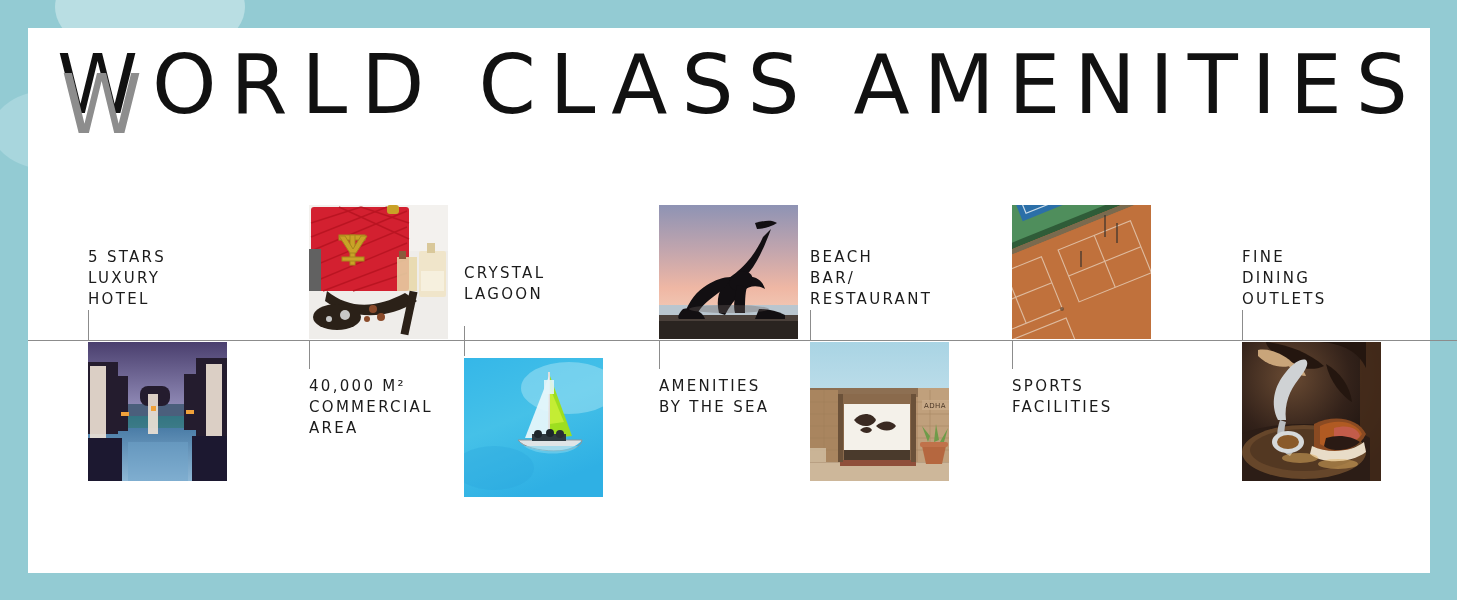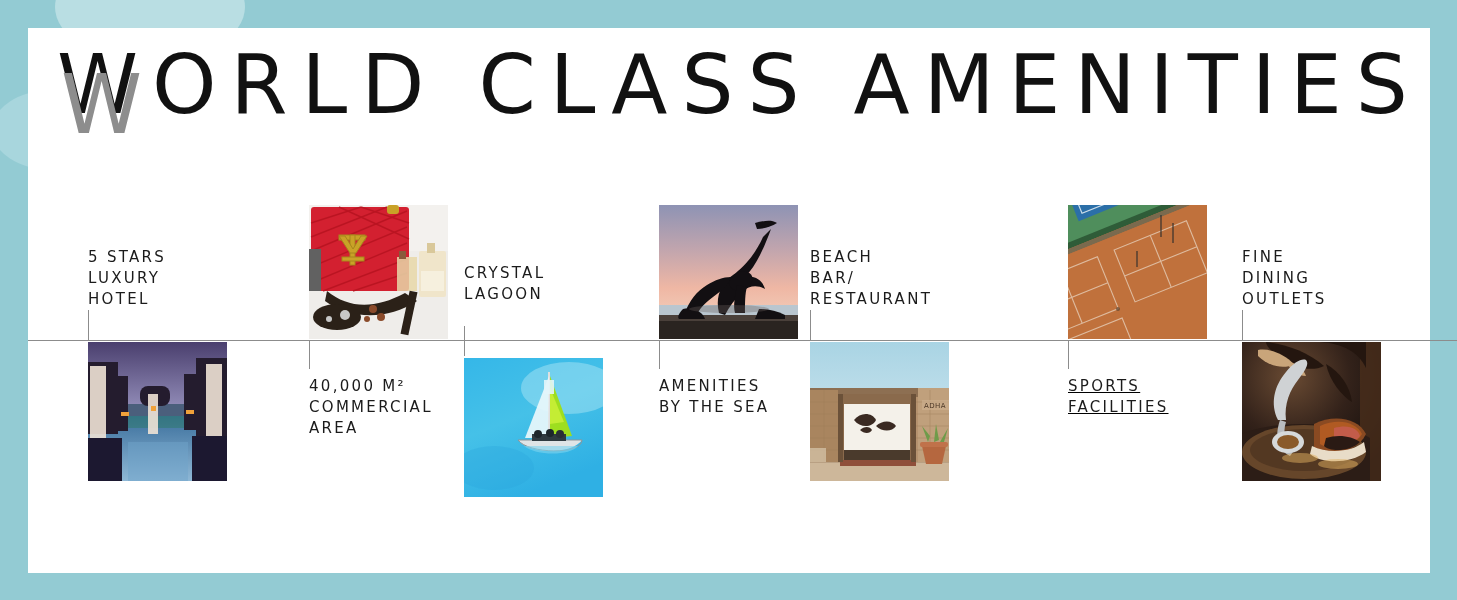--- a/index.html
+++ b/index.html
@@ -100,21 +100,21 @@
     overflow: hidden;
   }
   .thumb svg { display: block; }
 
   
   .col1 { left: 88px;  }
   .col2 { left: 277px; margin-left: 32px; }
   .col3 { left: 464px; margin-top: 16px; }
   .col4 { left: 659px; }
   .col5 { left: 810px; }
-  .col6 { left: 1068px; text-decoration: underline;}
+  .col6 { left: 1012px;}
   .col7 { left: 1242px;}
 
   
   .label-above { top: 247px; }
   
   .label-below { top: 376px; }
 
   
   .tick-down { top: 310px; height: 30px; }
   

